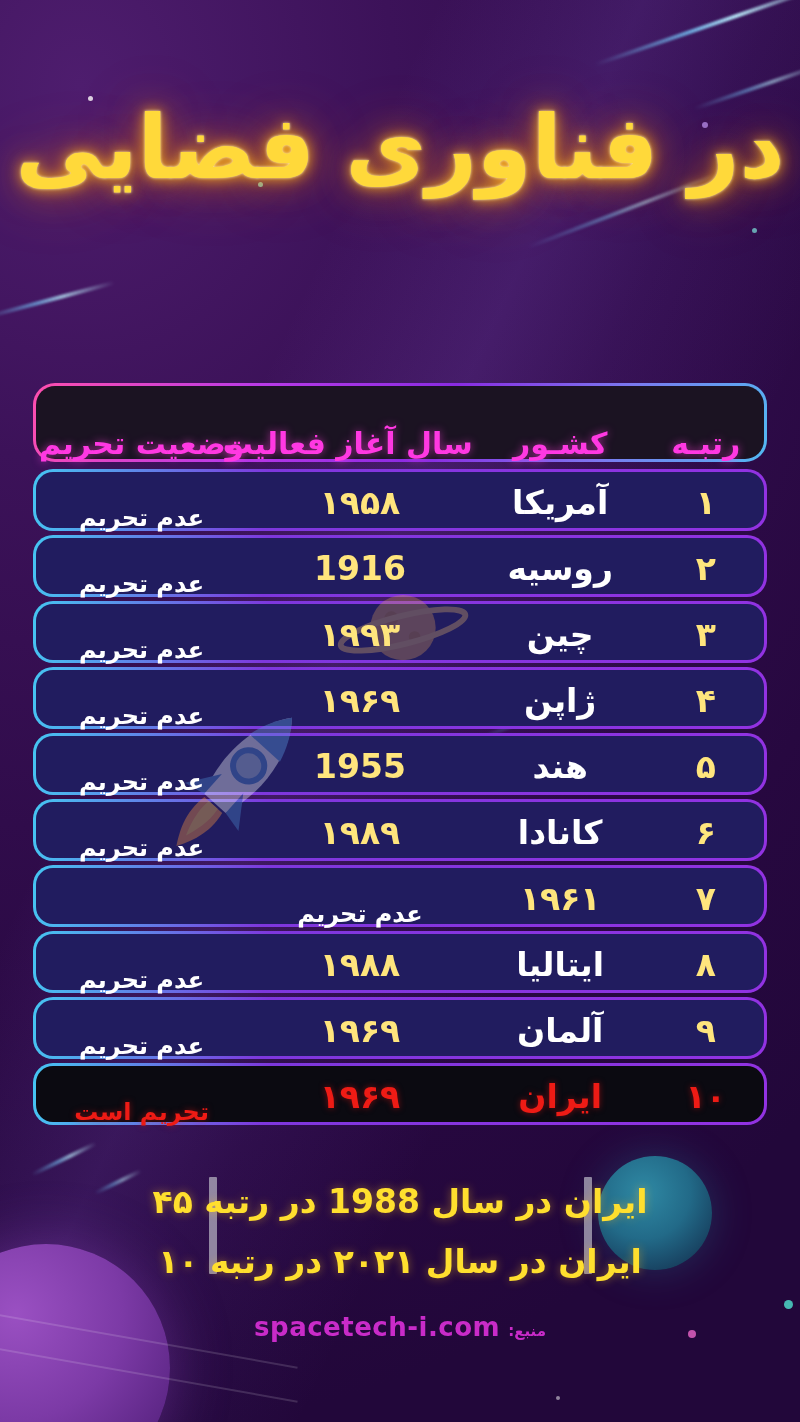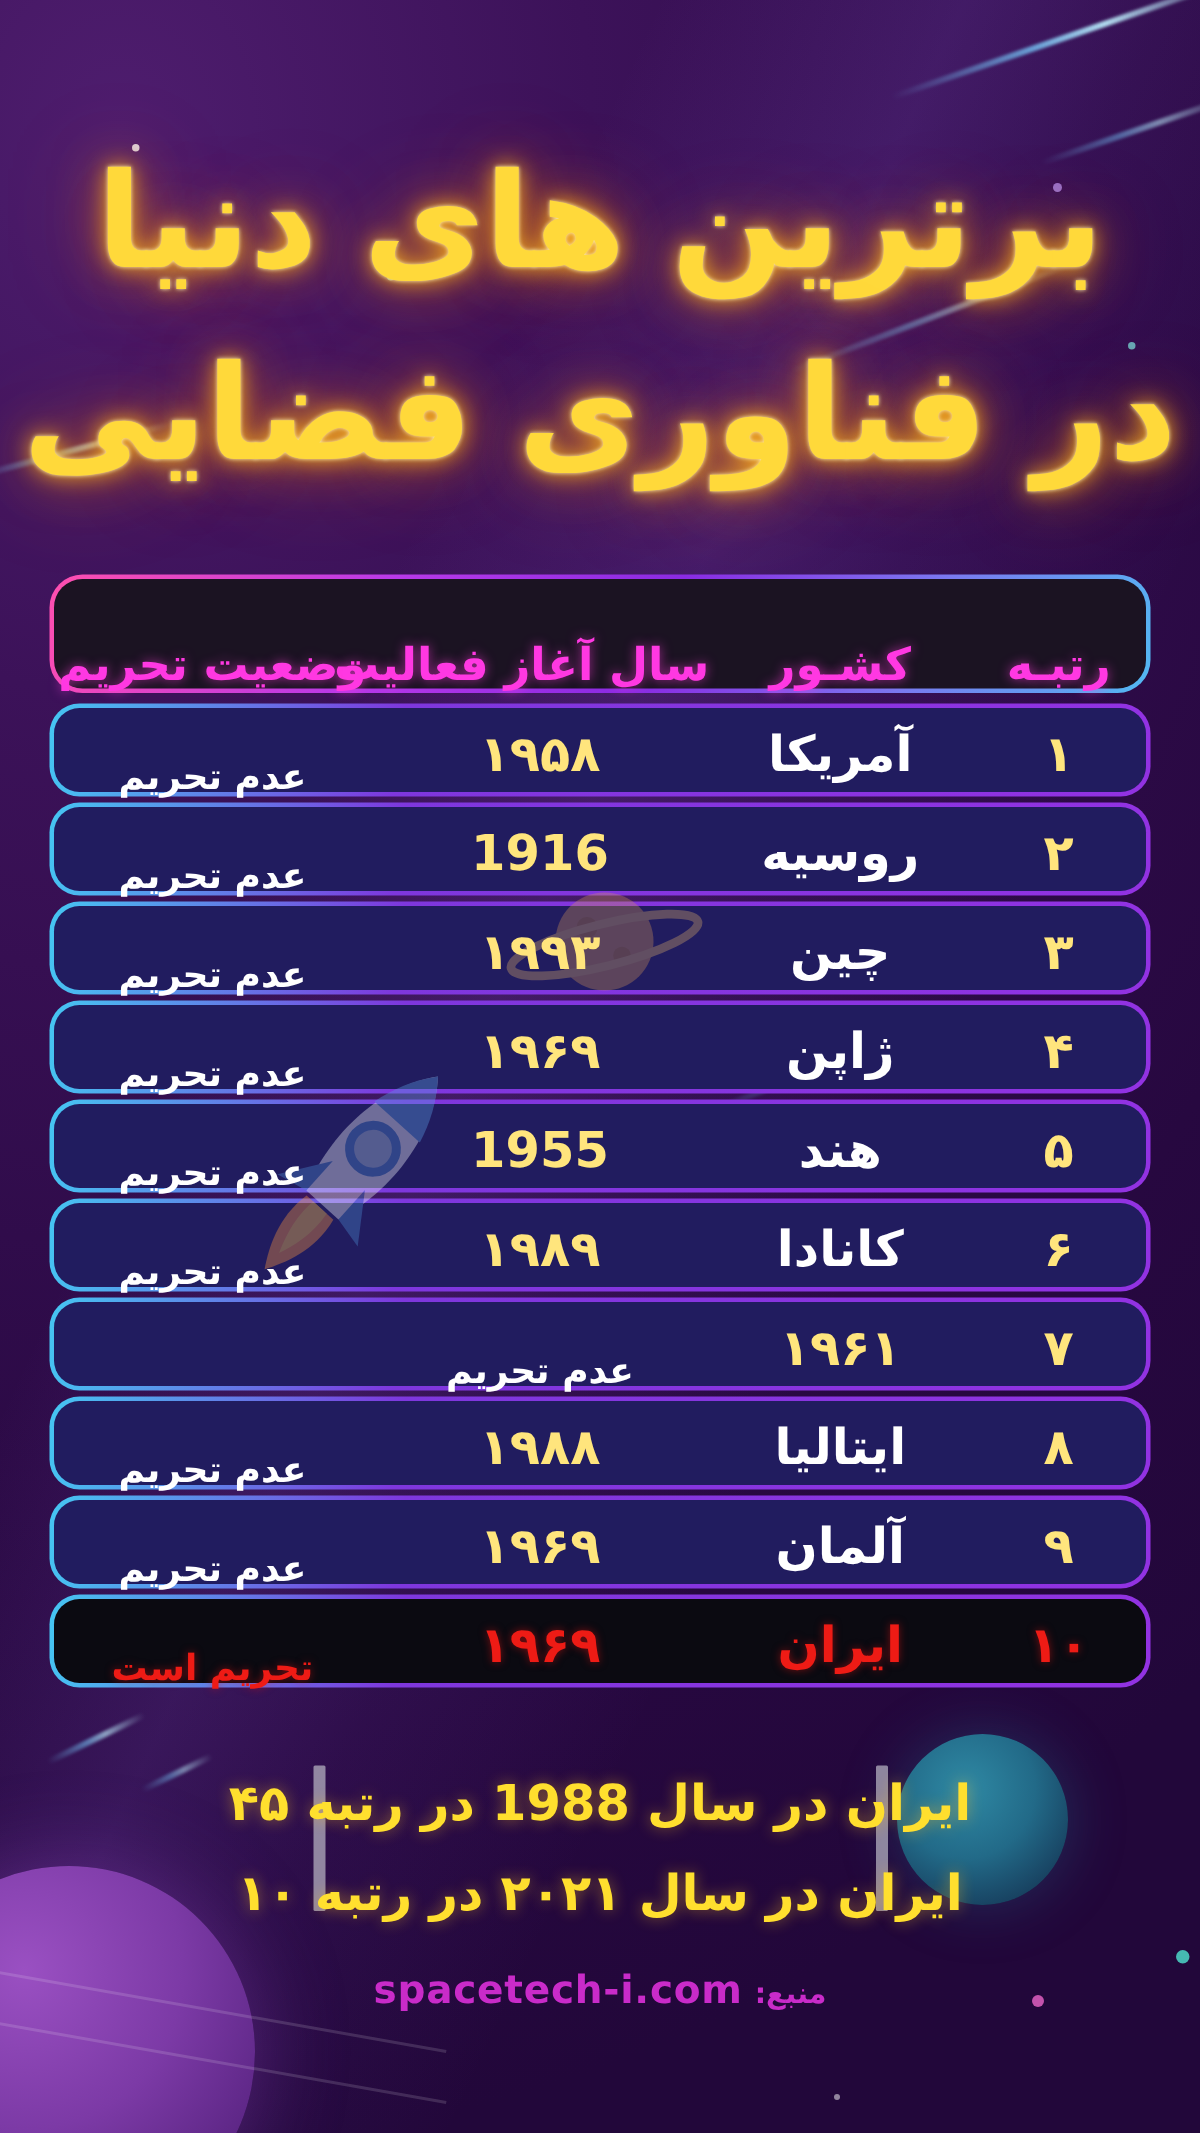--- a/index.html
+++ b/index.html
@@ -75,21 +75,21 @@
   .footline{position:absolute;left:0;right:0;text-align:center;direction:rtl;z-index:2;
     font-size:33px;color:#ffdf2e;text-shadow:0 0 10px rgba(255,190,30,.45);}
   .footline.f1{top:1182px;}
   .footline.f2{top:1242px;}
   .footbar{position:absolute;width:8px;height:97px;top:1177px;background:#b9b6c4;opacity:.72;z-index:2;border-radius:1px;}
   .footbar.left{left:209px;}
   .footbar.right{left:584px;}
   
   .source{position:absolute;top:1312px;left:0;right:0;display:flex;direction:rtl;
     justify-content:center;align-items:baseline;gap:8px;z-index:2;color:#c92bc9;}
-  .source .lbl{font-size:19px;text-align:right;}
+  .source .lbl{font-size:15px;text-align:right;}
   .source .url{font-size:26px;letter-spacing:.5px;direction:ltr;}
 </style>
 </head>
 <body>
 
 <div class="streak k1"></div>
 <div class="streak k2"></div>
 <div class="streak k3"></div>
 <div class="streak k4"></div>
 <div class="streak k5"></div>
@@ -106,21 +106,20 @@
 <div class="star d9"></div>
 <div class="star d10"></div>
 <div class="star d11"></div>
 <div class="star d12"></div>
 <div class="planet-purple"></div>
 <div class="planet-ring r1"></div>
 <div class="planet-ring r2"></div>
 <div class="planet-teal"></div>
 
 <div class="title">
-  <div>برترین های دنیا</div>
   <div>در فناوری فضایی</div>
 </div>
 
 <div class="table">
   <div class="header-wrap">
     <div class="header">
       <div class="hcell">رتبـه</div>
       <div class="hcell">کشـور</div>
       <div class="hcell">سال آغاز فعالیت</div>
       <div class="hcell">وضعیت تحریم</div>

